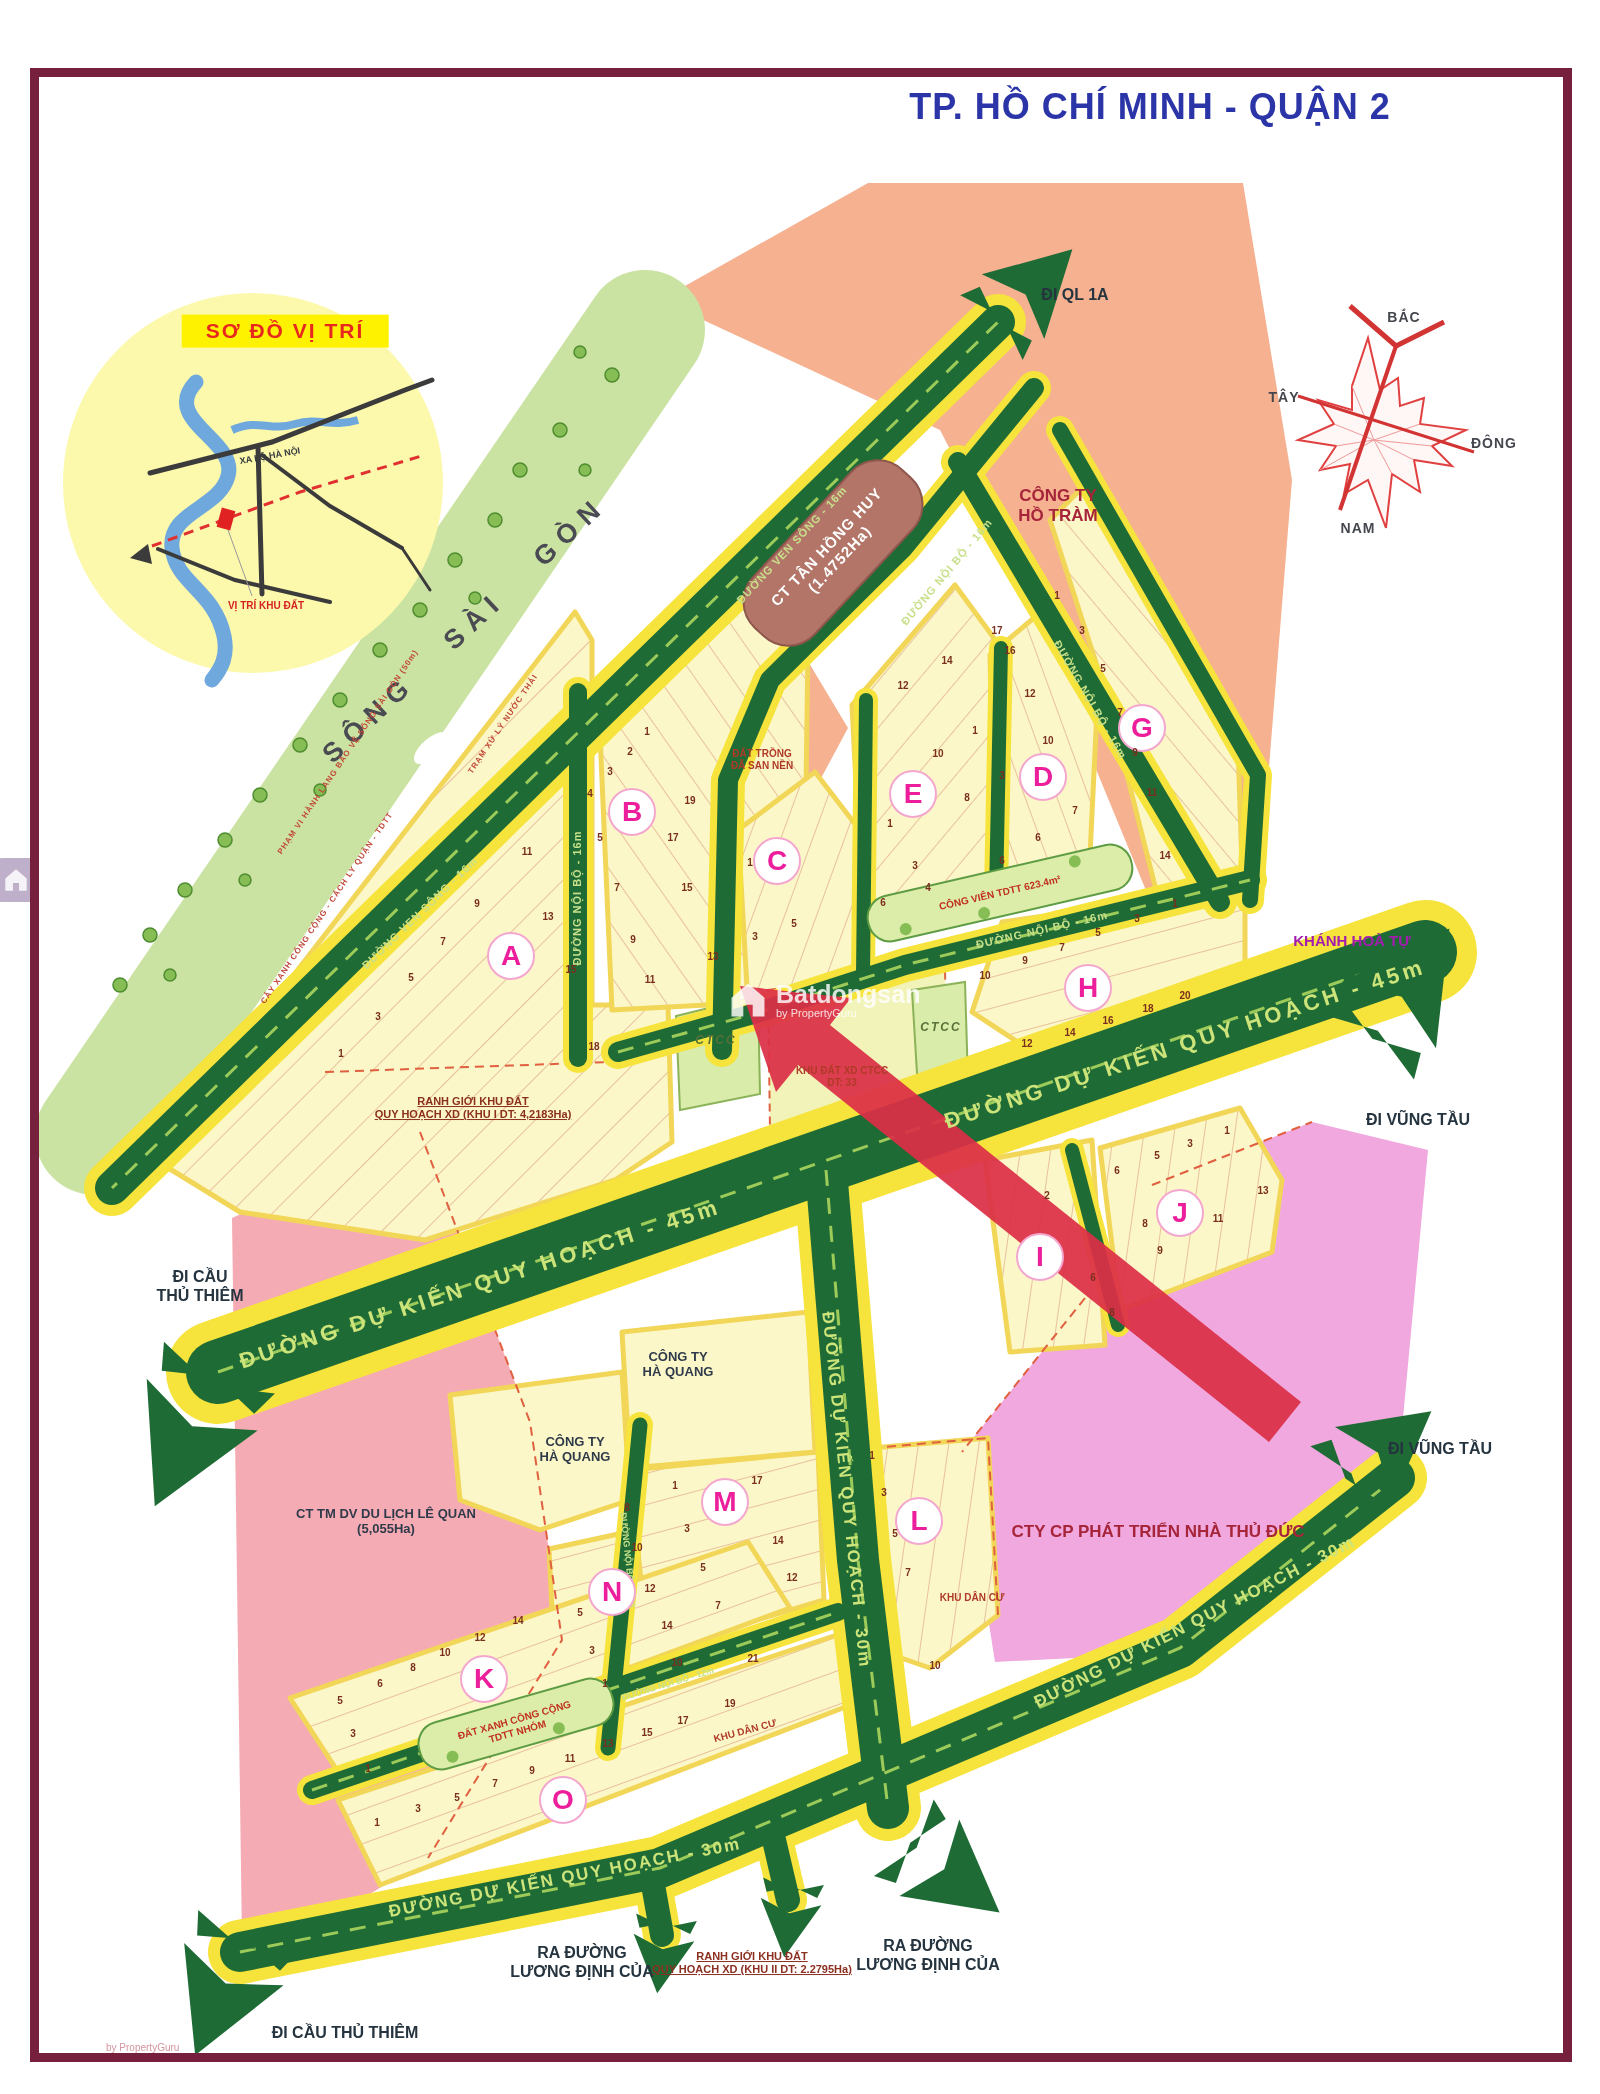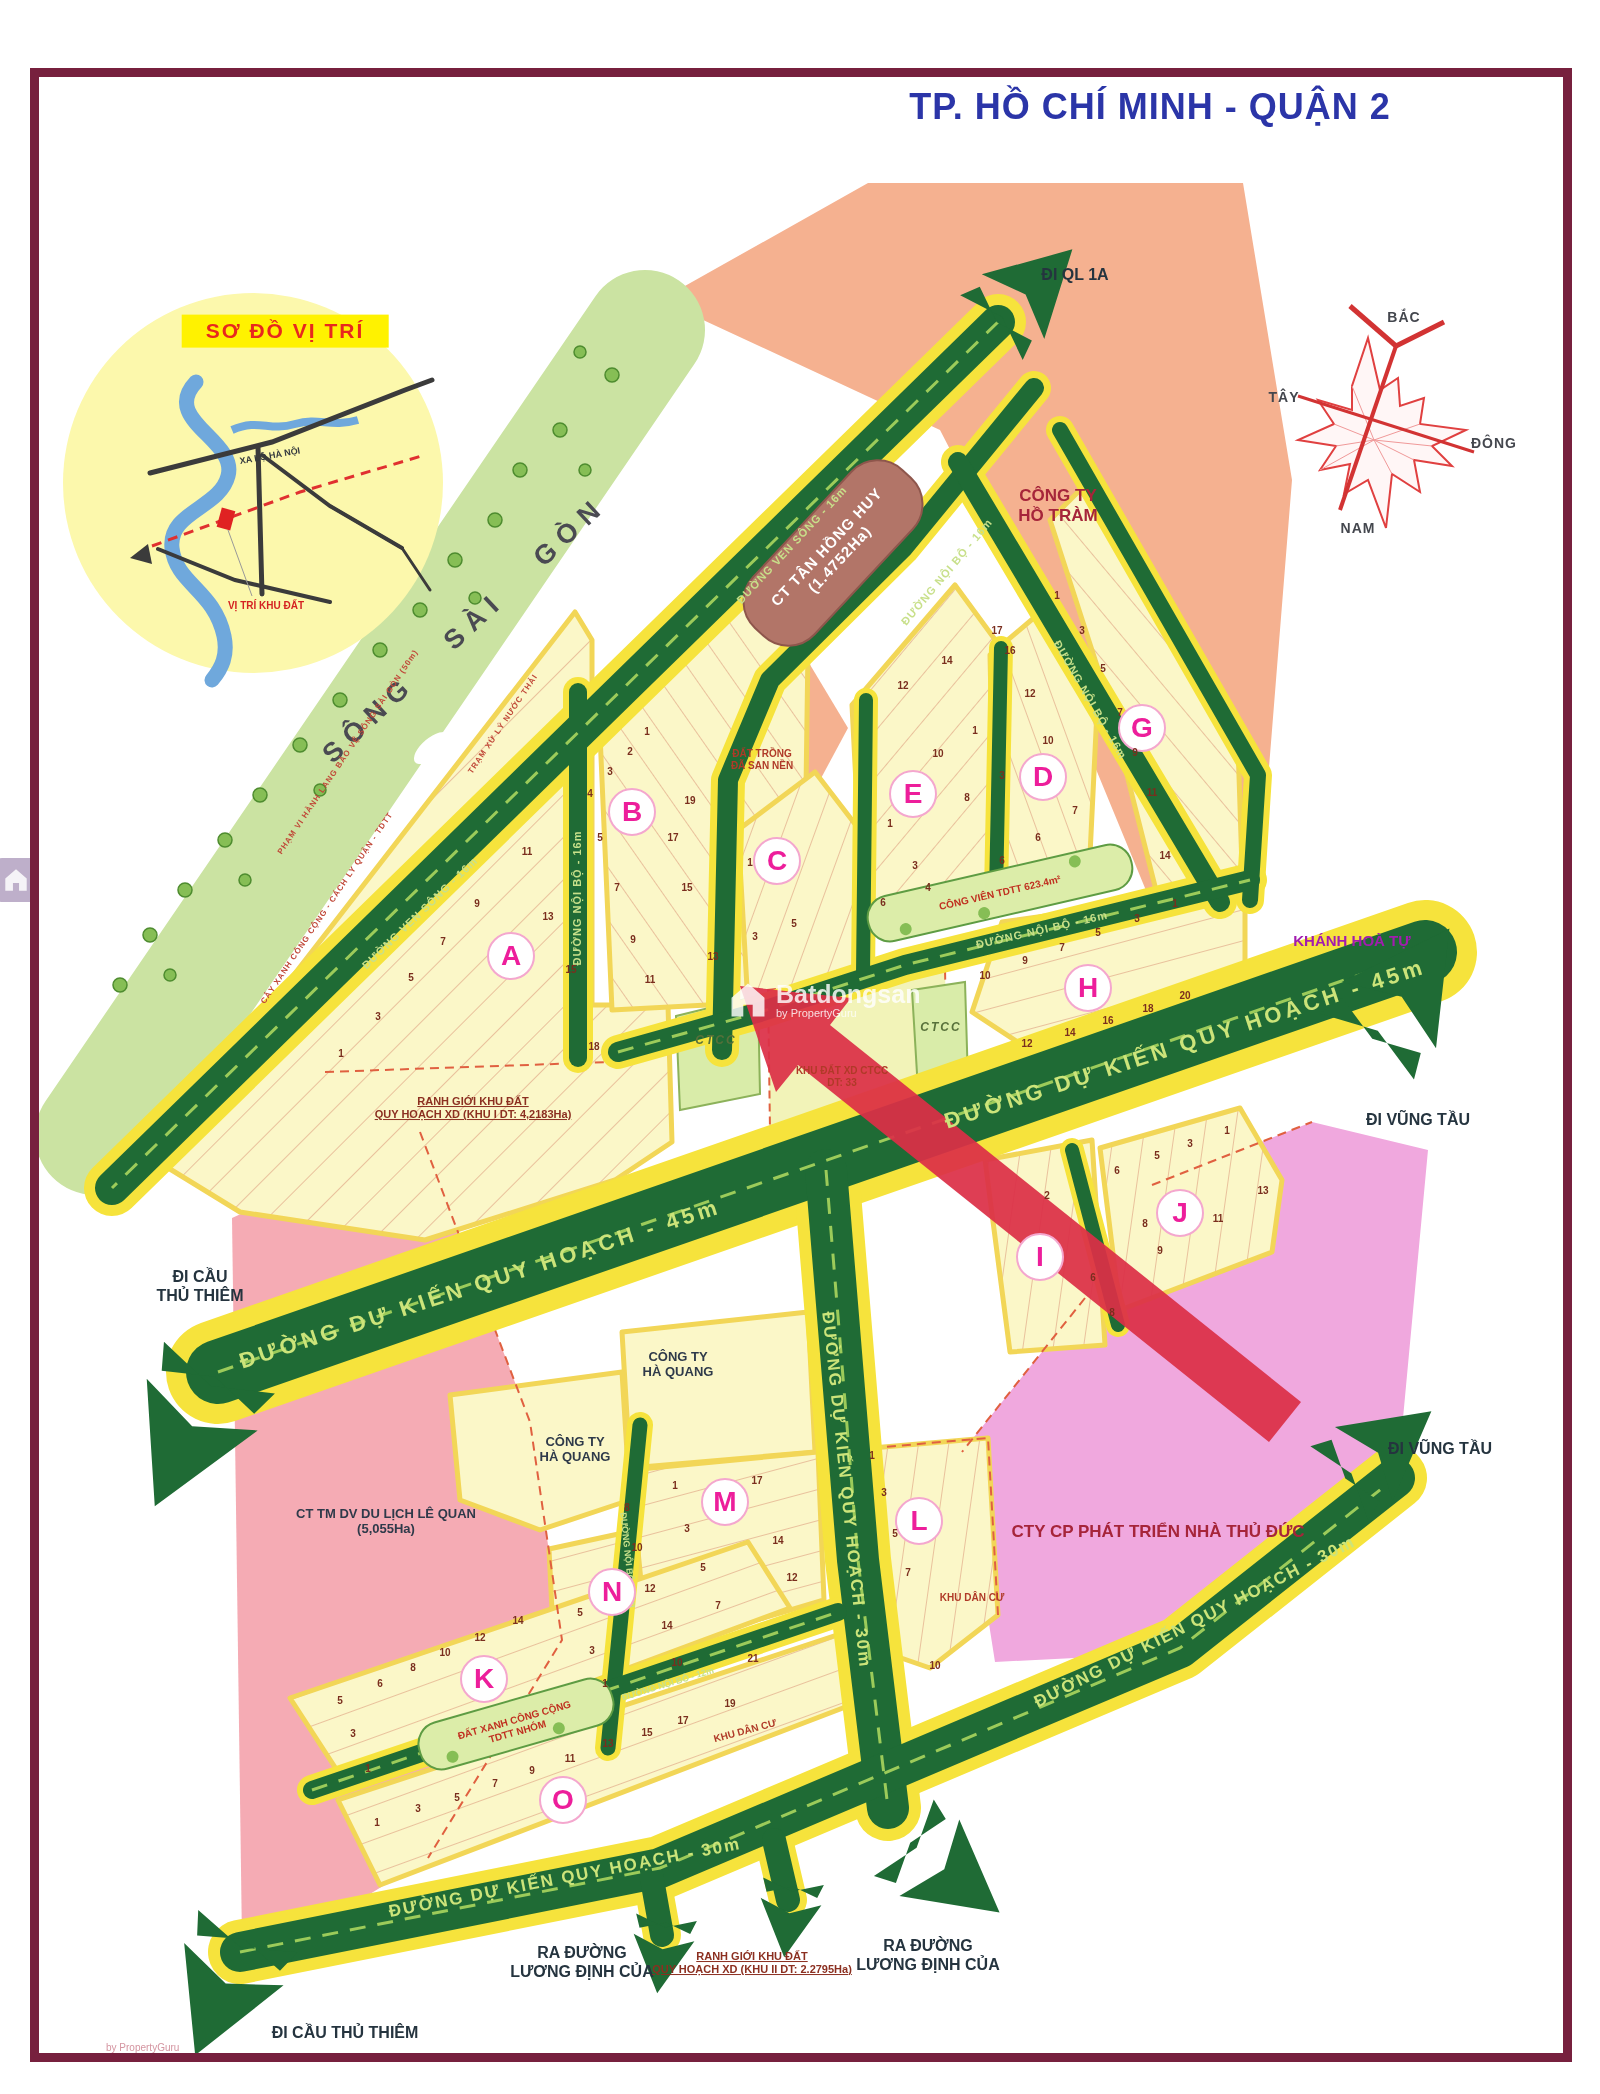--- a/index.html
+++ b/index.html
@@ -282,21 +282,21 @@
     <line x1="1298" y1="396" x2="1474" y2="452" stroke="#D23333" stroke-width="3"></line>
     <line x1="1340" y1="510" x2="1396" y2="346" stroke="#D23333" stroke-width="4"></line>
     <line x1="1396" y1="346" x2="1350" y2="306" stroke="#D23333" stroke-width="5"></line>
     <line x1="1396" y1="346" x2="1444" y2="322" stroke="#D23333" stroke-width="5"></line>
   </g>
 
   <polygon points="740,986 851,998 830,1025 1301,1402 1269,1442 798,1065 776,1092" fill="#DC2F47" opacity="0.93"></polygon>
 </svg>
 
 <div id="overlay">
-      <div class="lbl dir" style="position: absolute; left: 1075px; top: 275px; transform: translate(-50%, -50%) rotate(0deg);">ĐI QL 1A</div>
+      <div class="lbl dir" style="position: absolute; left: 1075px; top: 295px; transform: translate(-50%, -50%) rotate(0deg);">ĐI QL 1A</div>
       <div class="lbl river" style="position: absolute; left: 465px; top: 630px; transform: translate(-50%, -50%) rotate(-43deg);">SÔNG SÀI GÒN</div>
       <div class="lbl tiny-note" style="position: absolute; left: 348px; top: 752px; transform: translate(-50%, -50%) rotate(-56deg);">PHẠM VI HÀNH LANG BẢO VỆ SÔNG SÀI GÒN (50m)</div>
       <div class="lbl tiny-note" style="position: absolute; left: 503px; top: 724px; transform: translate(-50%, -50%) rotate(-56deg);">TRẠM XỬ LÝ NƯỚC THẢI</div>
       <div class="lbl tiny-note" style="position: absolute; left: 327px; top: 908px; transform: translate(-50%, -50%) rotate(-56deg);">CÂY XANH CÔNG CỘNG - CÁCH LY QUẬN - TDTT</div>
       <div class="lbl brown" style="position: absolute; left: 833px; top: 553px; transform: translate(-50%, -50%) rotate(-47deg);">CT TÂN HỒNG HUY
 (1.4752Ha)</div>
       <div class="lbl region-lg" style="position: absolute; left: 1058px; top: 506px; transform: translate(-50%, -50%) rotate(0deg);">CÔNG TY
 HỒ TRÀM</div>
       <div class="lbl note" style="position: absolute; left: 762px; top: 760px; transform: translate(-50%, -50%) rotate(0deg);">ĐẤT TRỒNG
 ĐÃ SAN NỀN</div>

